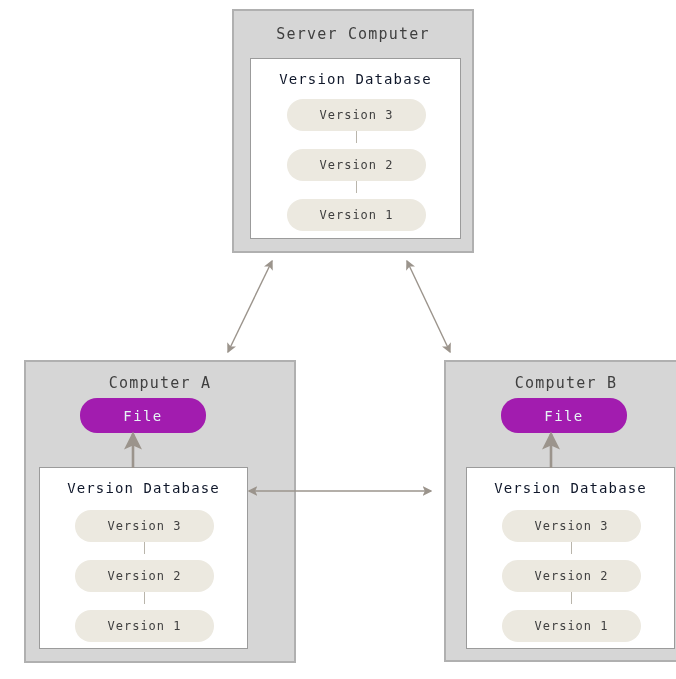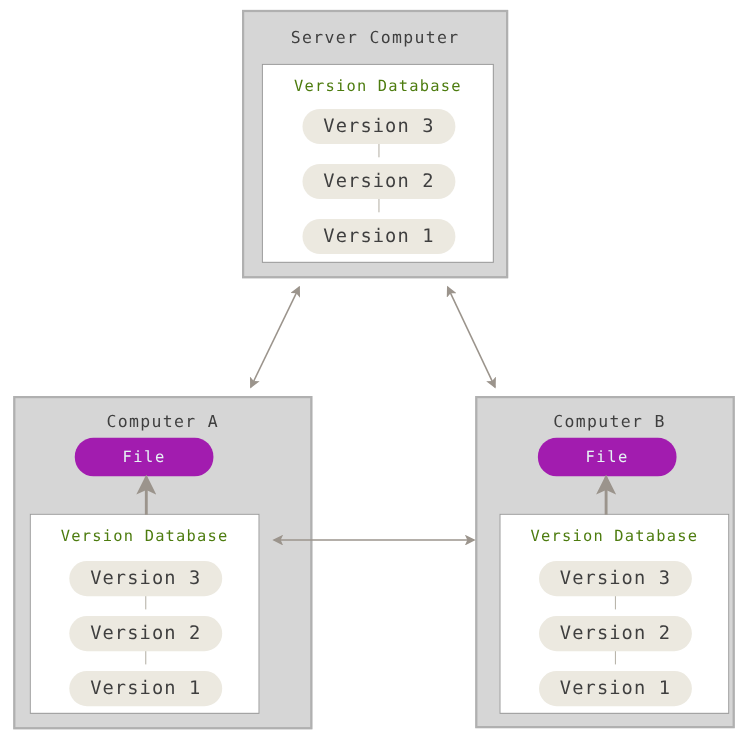--- a/index.html
+++ b/index.html
@@ -15,20 +15,21 @@
     font-family: "DejaVu Sans Mono", "Liberation Mono", monospace;
     overflow: hidden;
   }
 
   
   .computer-box {
     position: absolute;
     background: #d6d6d6;
     border: 2px solid #b0b0b0;
     box-sizing: border-box;
+    margin-left: 12px;
   }
   .box-title {
     position: absolute;
     left: 0;
     right: 0;
     text-align: center;
     font-size: 15px;
     letter-spacing: 1.2px;
     color: #3f3f3f;
     white-space: nowrap;
@@ -41,34 +42,34 @@
     border: 1px solid #9b9b9b;
     box-sizing: border-box;
   }
   .vdb-title {
     position: absolute;
     left: 0;
     right: 0;
     text-align: center;
     font-size: 14px;
     letter-spacing: 1.1px;
-    color: #4d7c0f;
+    color: #0f172a;
     white-space: nowrap;
   }
 
   
   .version-pill {
     position: absolute;
     background: #ece9e0;
     border-radius: 16px;
     box-sizing: border-box;
     display: flex;
     align-items: center;
     justify-content: center;
-    font-size: 17px;
+    font-size: 12px;
     letter-spacing: 1px;
     color: #3f3f3f;
     white-space: nowrap;
   }
 
   
   .file-pill {
     position: absolute;
     background: #a21caf;
     border-radius: 17px;

